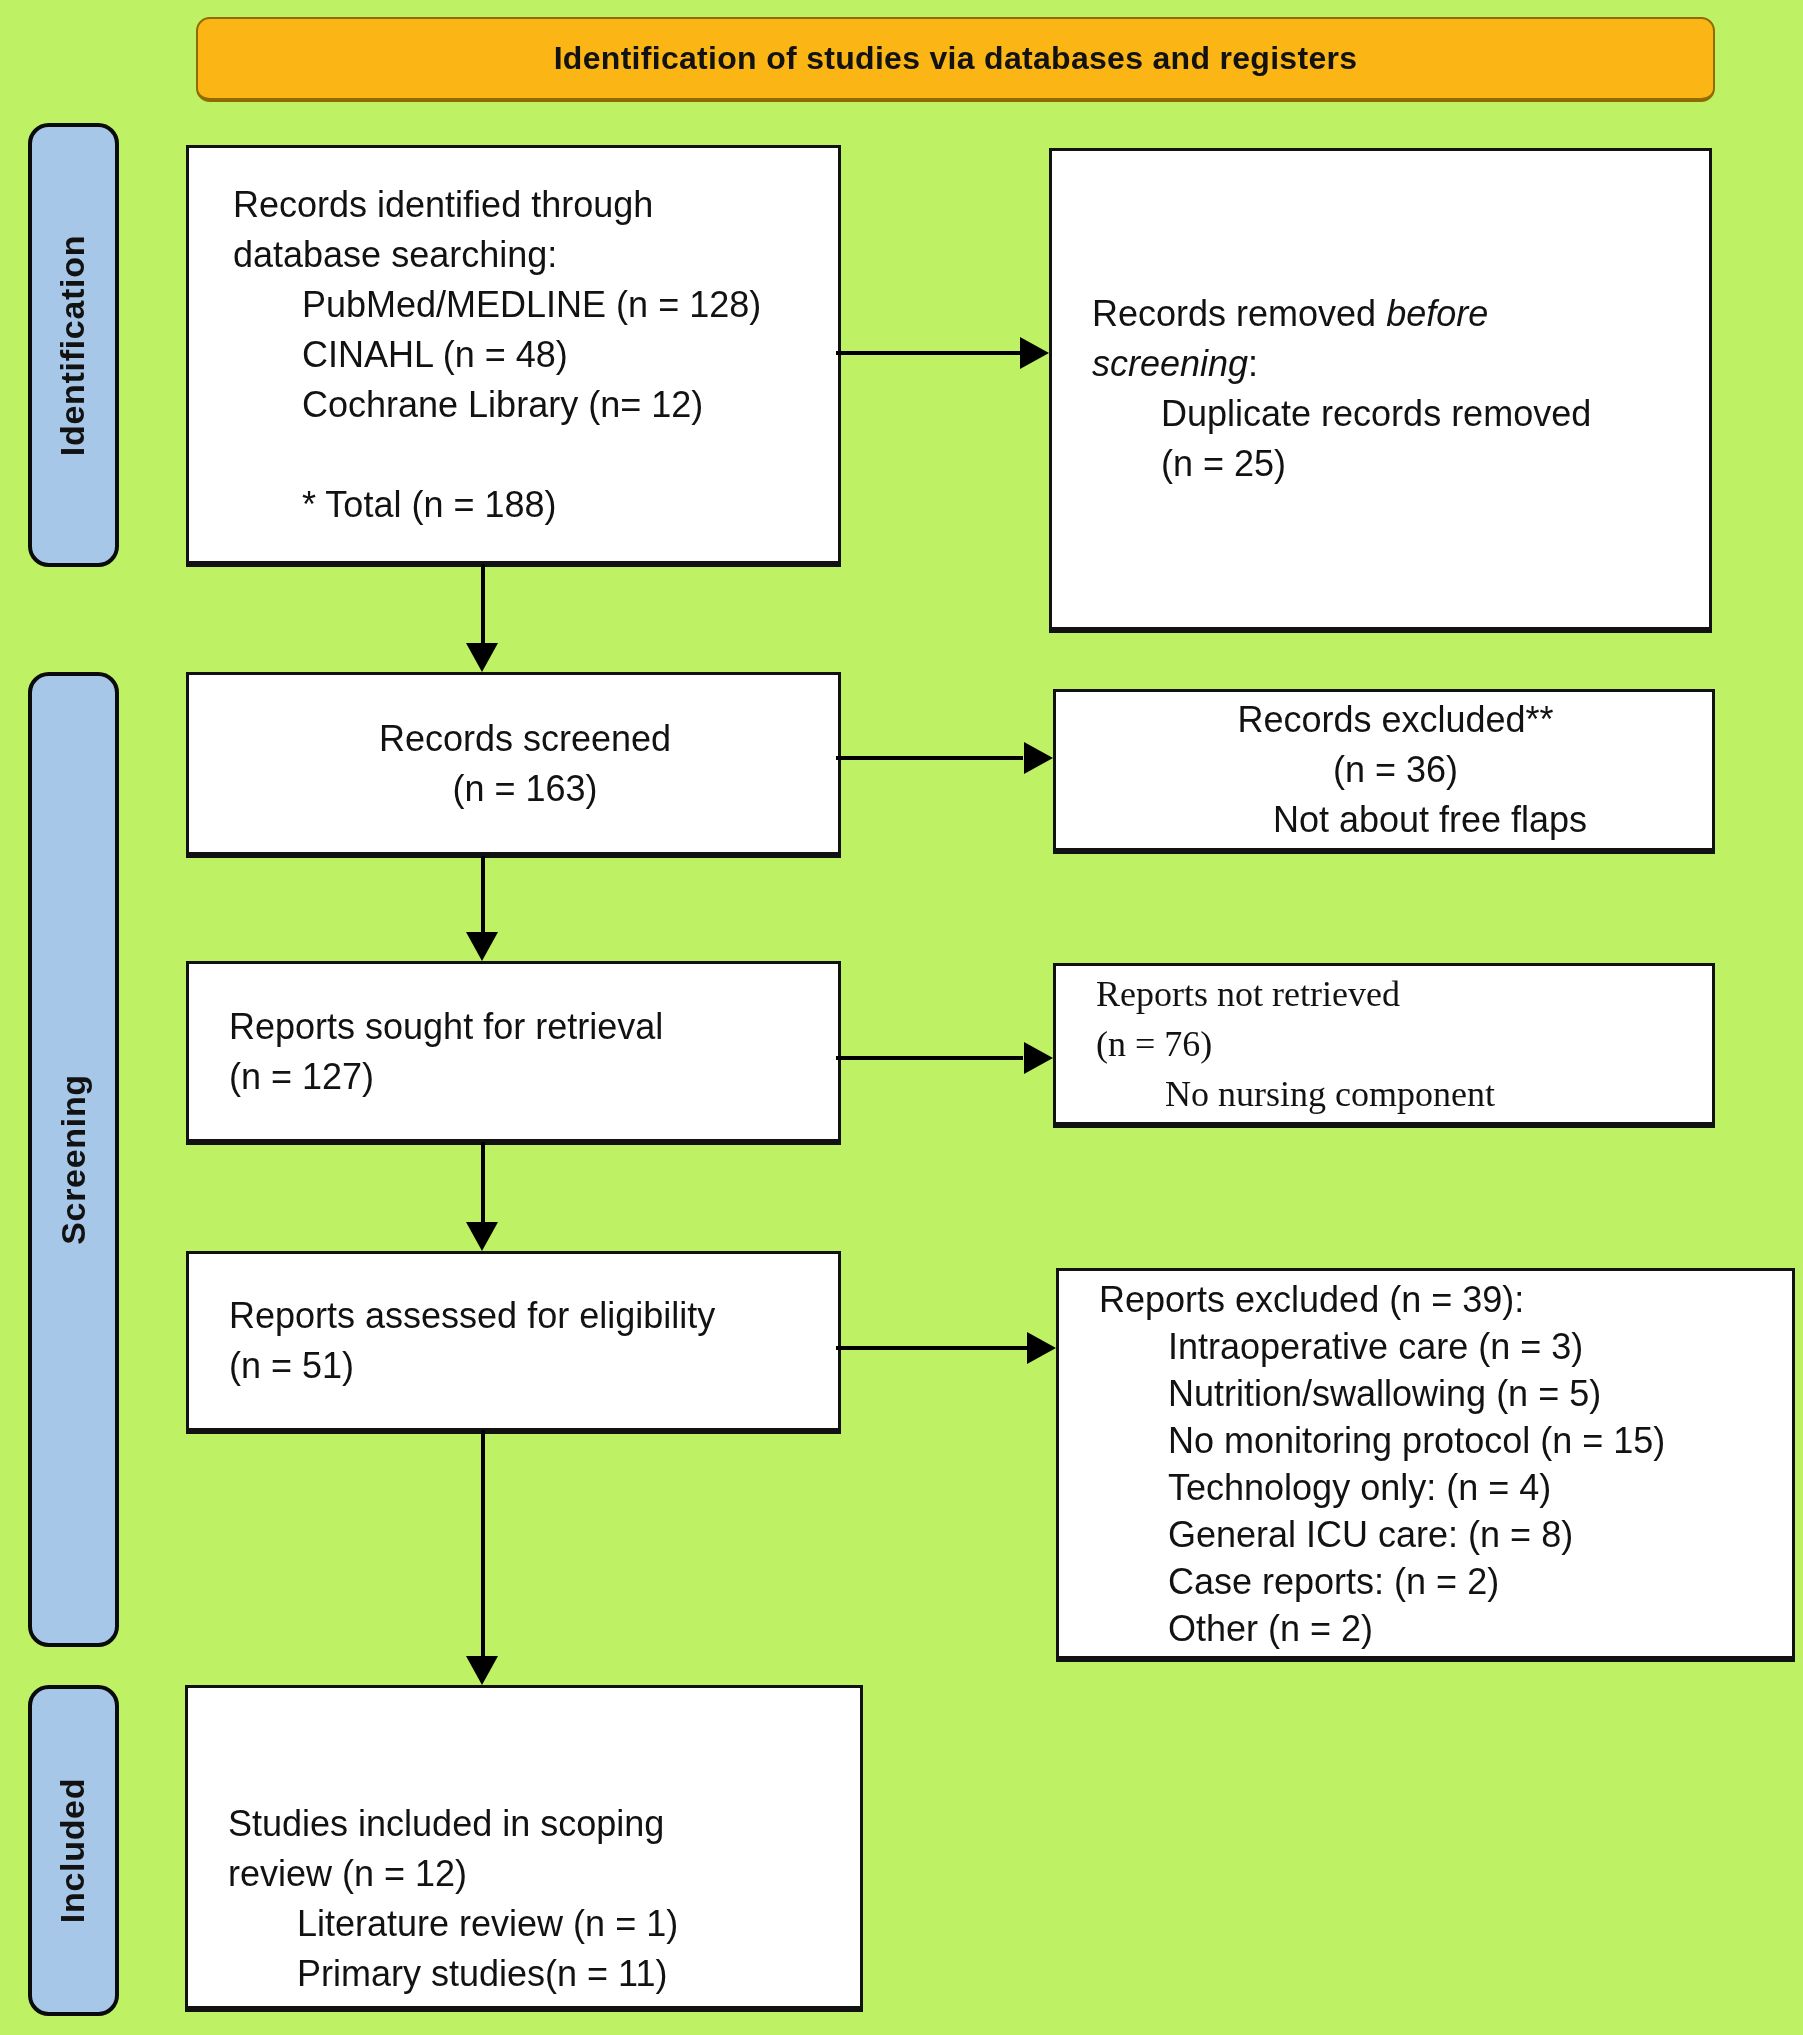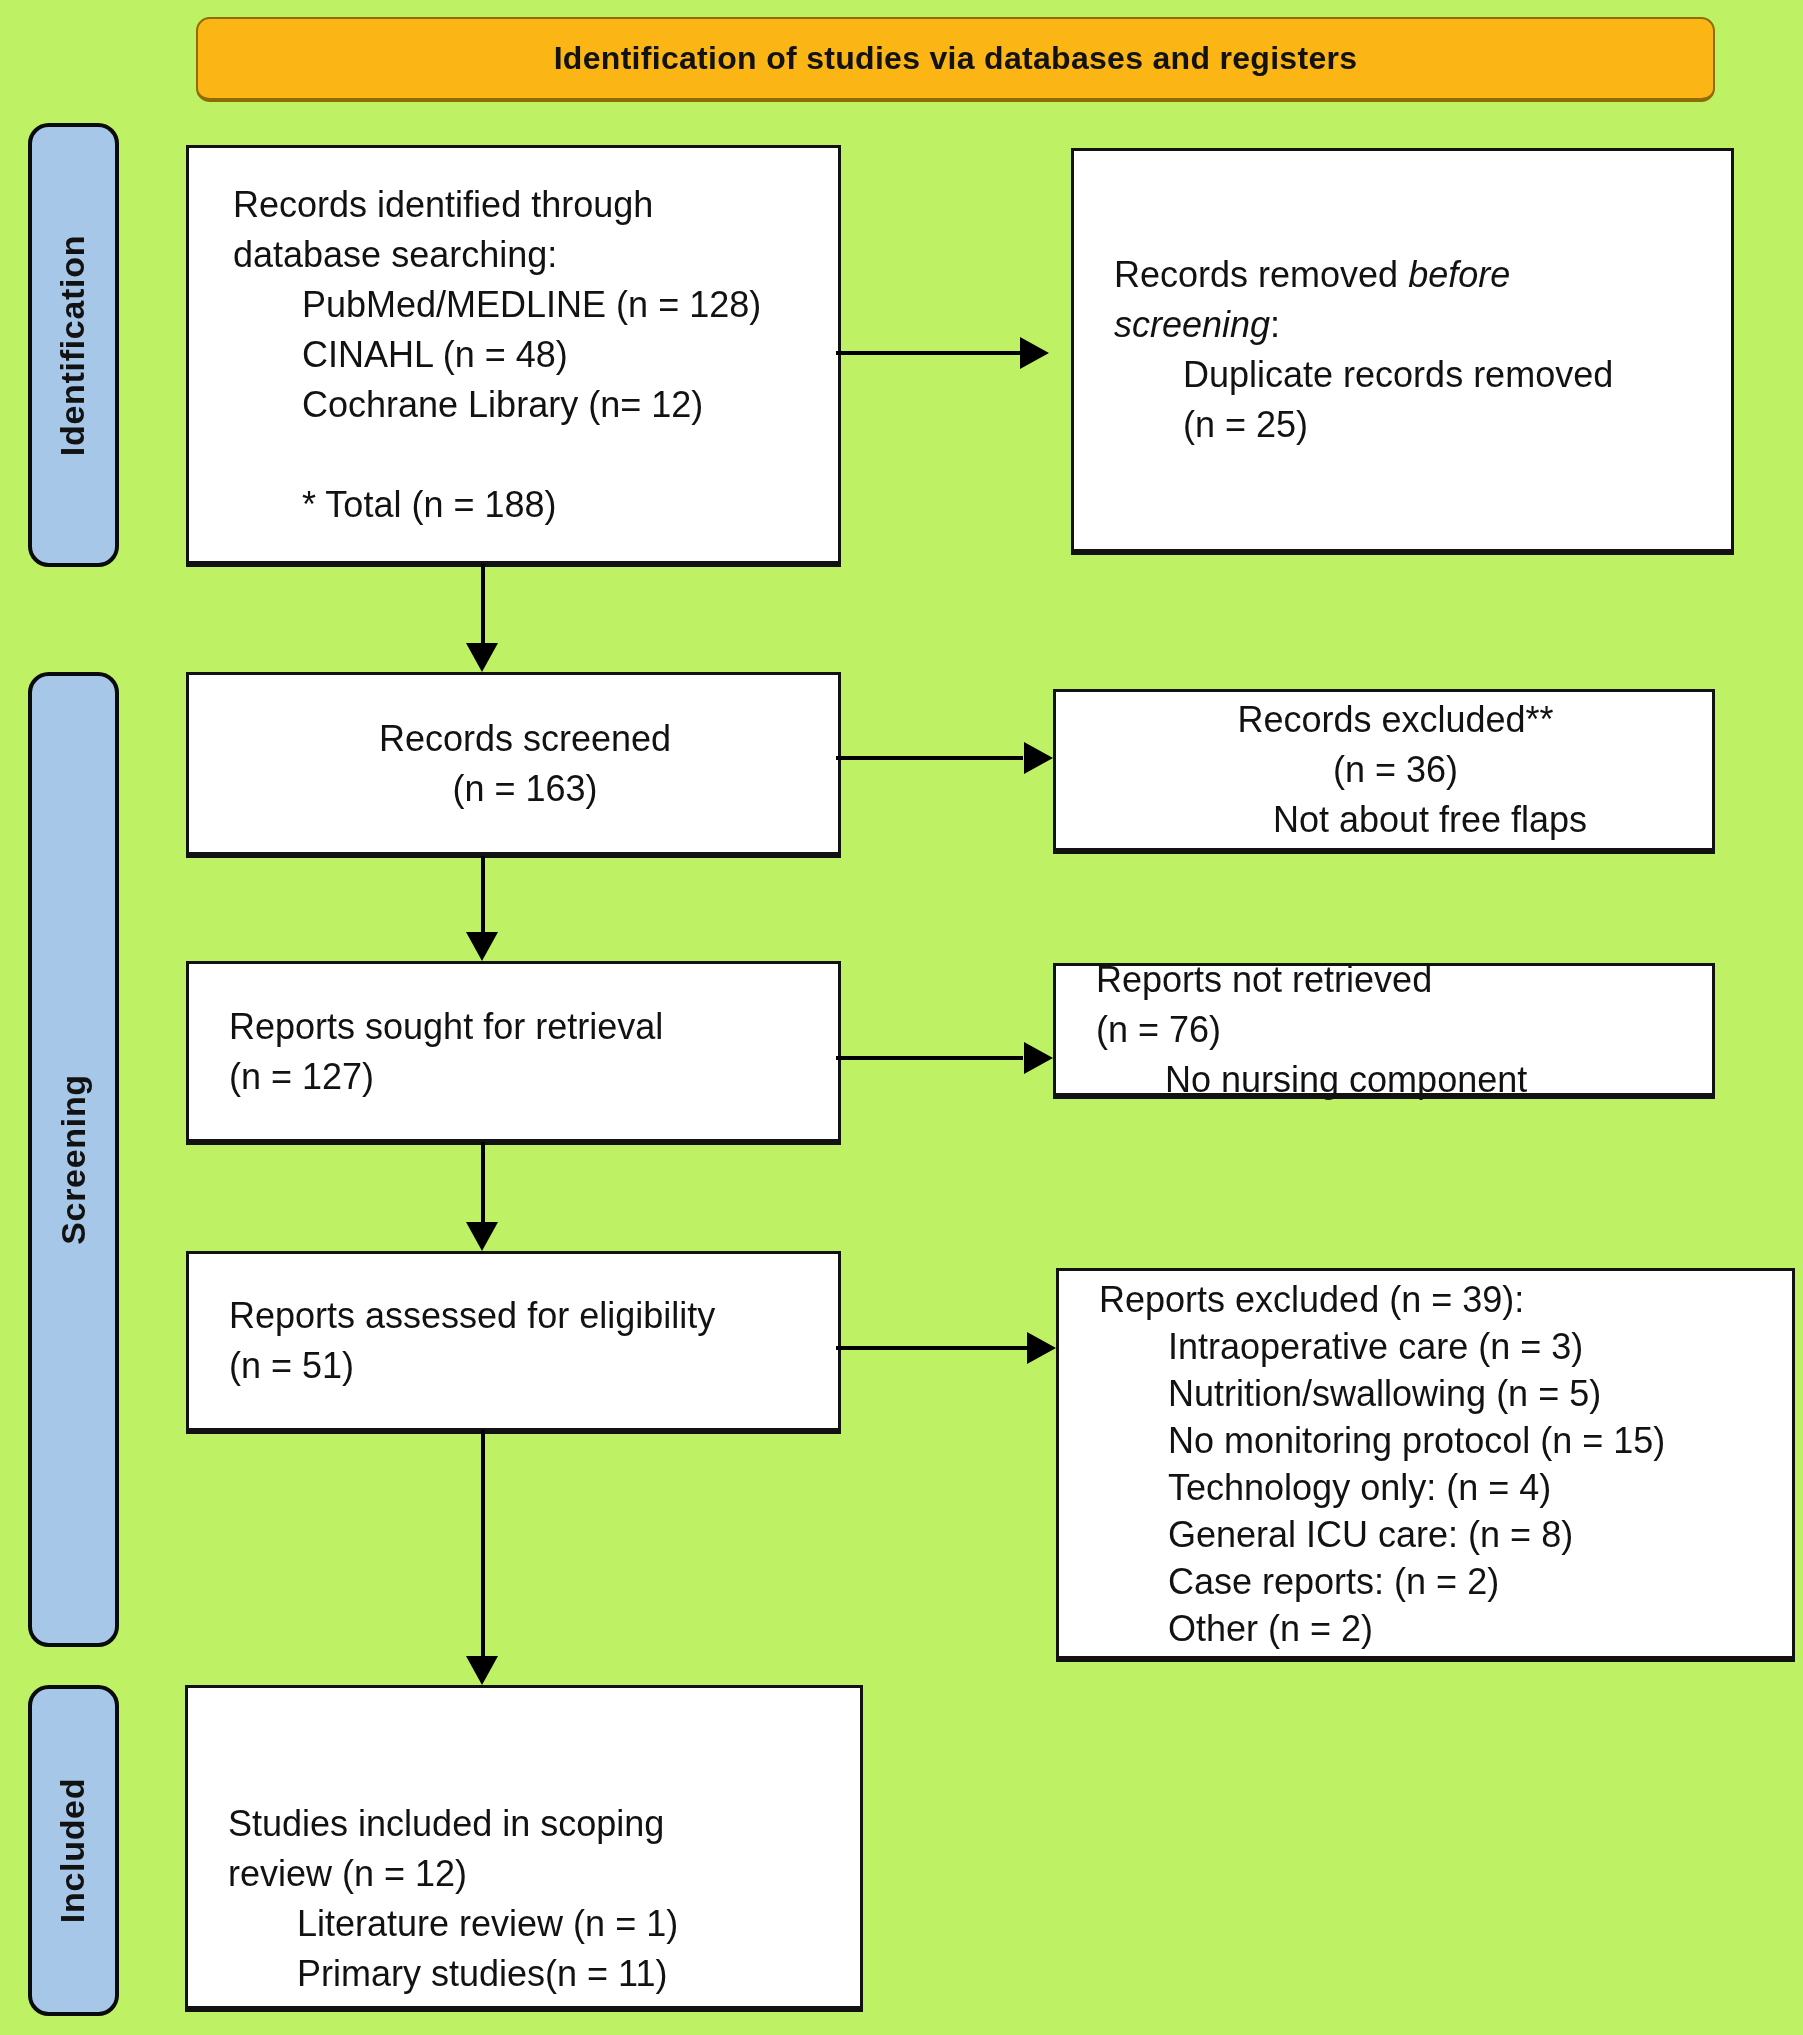--- a/index.html
+++ b/index.html
@@ -40,23 +40,23 @@
     padding:6.9px 17px 6.9px 40px;
   }
   .fbox .line{white-space:nowrap;}
   .fbox .indent-1{padding-left:69px;}
   .fbox .it{font-style:italic;}
   #box-l1{left:186px;top:145px;width:655px;height:422px;padding-left:44px;}
   #box-l2{left:186px;top:672px;width:655px;height:186px;align-items:center;}
   #box-l3{left:186px;top:961px;width:655px;height:184px;}
   #box-l4{left:186px;top:1251px;width:655px;height:183px;}
   #box-l5{left:185px;top:1685px;width:678px;height:327px;justify-content:flex-end;}
-  #box-r1{left:1049px;top:148px;width:663px;height:407px;margin-left:22px;}
+  #box-r1{left:1049px;top:148px;width:663px;height:485px;}
   #box-r2{left:1053px;top:689px;width:662px;height:165px;align-items:center;}
-  #box-r3{left:1053px;top:963px;width:662px;height:136px;}
+  #box-r3{left:1053px;top:963px;width:662px;height:165px;font-family:Liberation Serif, serif;}
   #box-r4{left:1056px;top:1268px;width:739px;height:394px;line-height:47px;}
   
   .shaft{position:absolute;background:#000;}
   .head-down{position:absolute;width:0;height:0;
     border-left:16px solid transparent;border-right:16px solid transparent;
     border-top:29px solid #000;}
   .head-right{position:absolute;width:0;height:0;
     border-top:16px solid transparent;border-bottom:16px solid transparent;
     border-left:29px solid #000;}
   #a1-shaft{left:481px;top:564px;width:4.1px;height:81px;}

